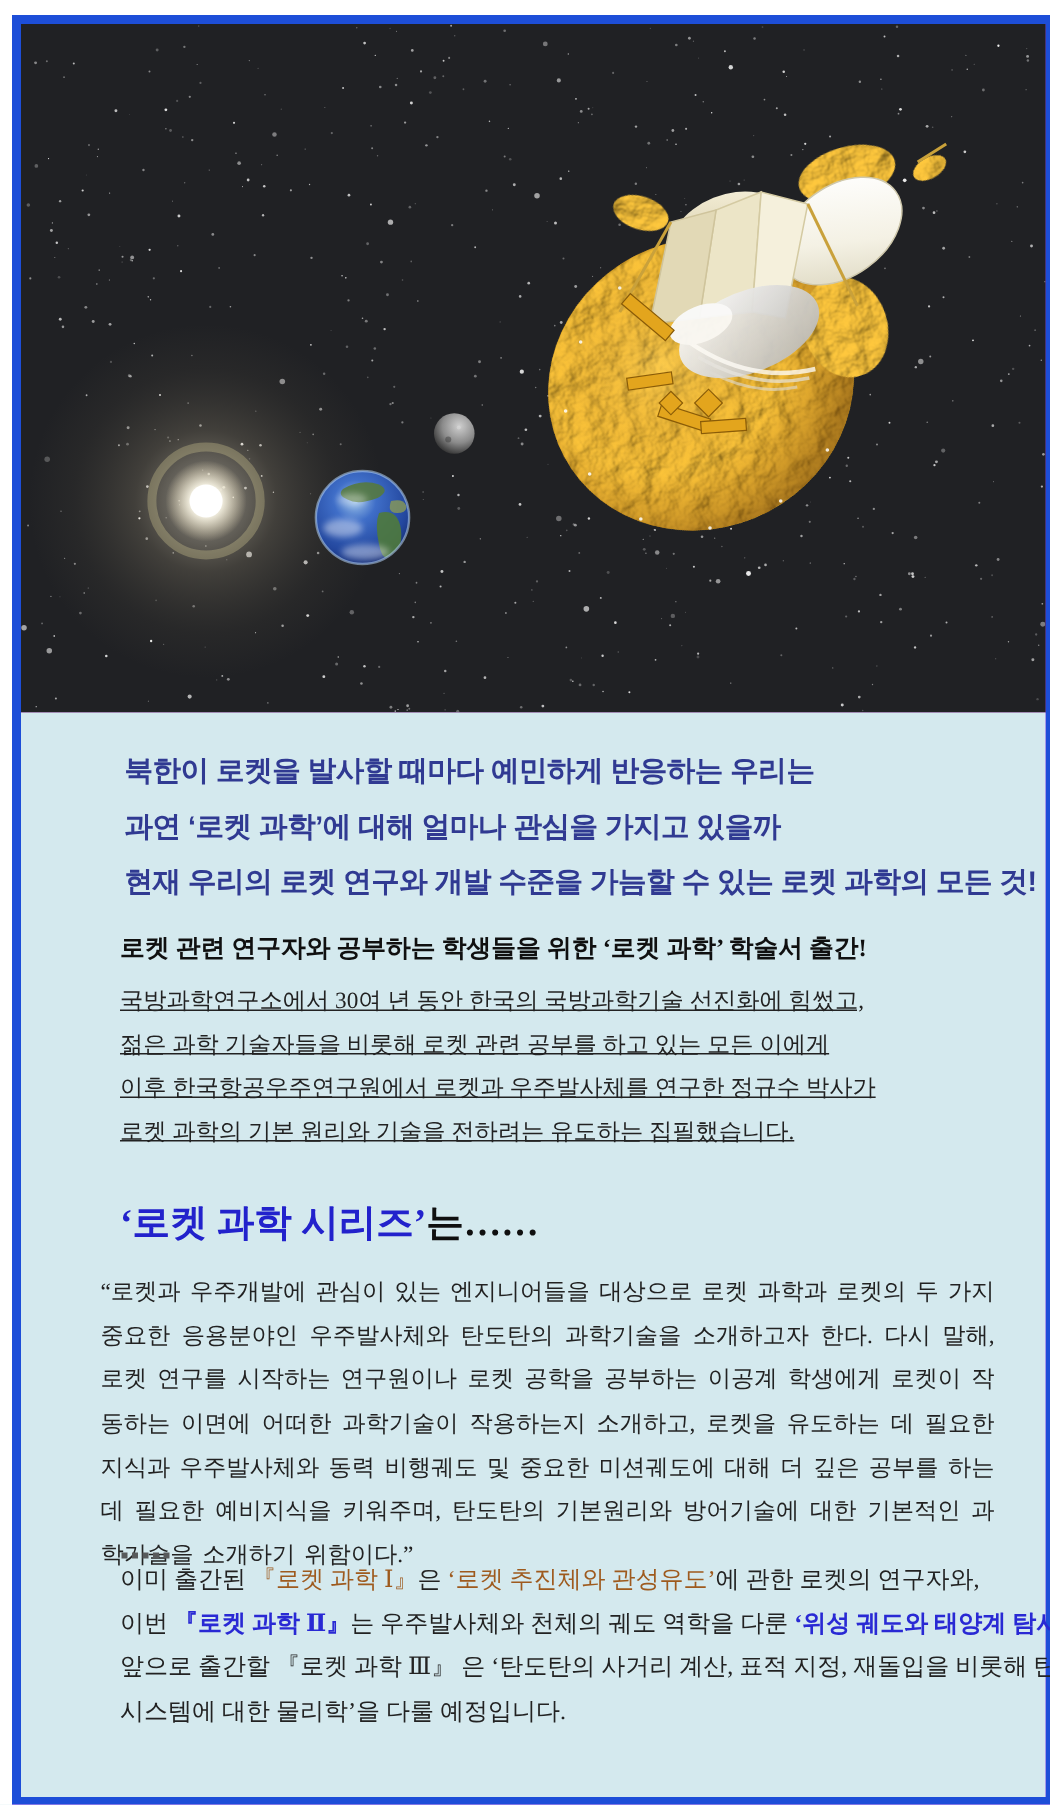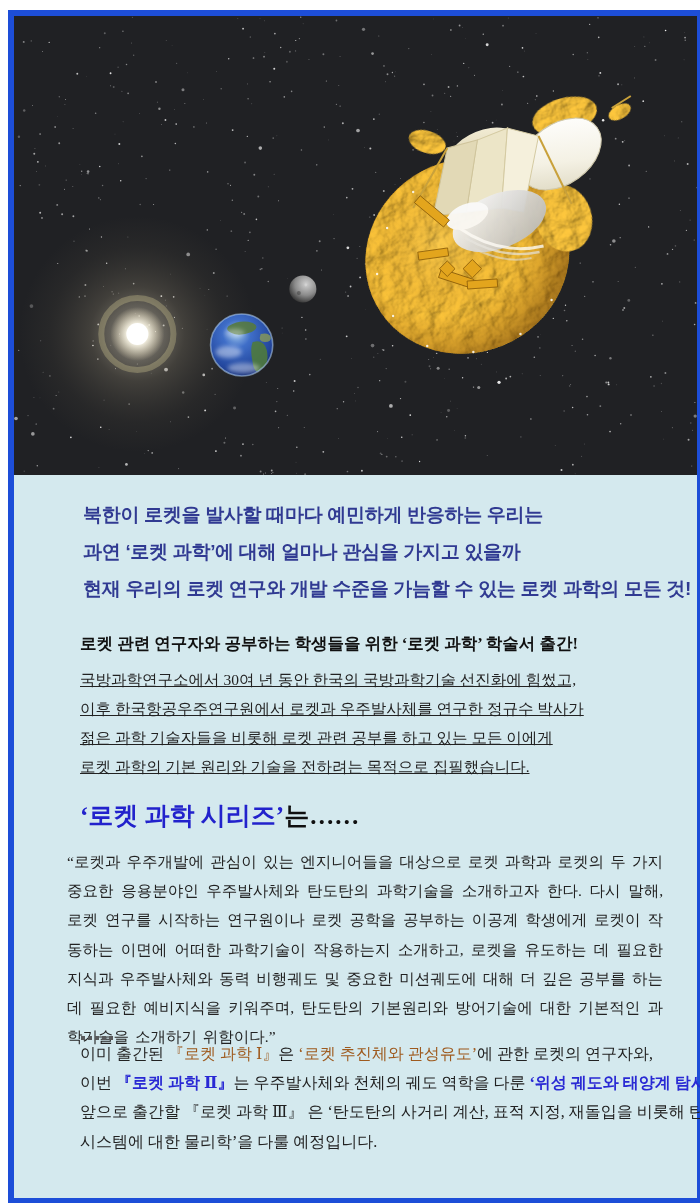--- a/index.html
+++ b/index.html
@@ -6,21 +6,21 @@
   body{width:700px;height:1203px;position:relative;font-family:"Liberation Serif","DejaVu Serif",serif;}
   .sheet{position:absolute;left:8px;top:10px;width:683px;height:1182px;border:6px solid #1d4ed8;background:#d946ef;}
   .hero{position:absolute;left:0;top:0;width:100%;height:459px;background:#202124;overflow:hidden;}
   .hero svg{display:block;width:100%;height:100%;}
   .panel{position:absolute;left:0;top:459px;right:0;bottom:0;background:#d4e9ee;}
 
   .intro{position:absolute;left:69px;top:21px;}
   .intro div{font-family:"Liberation Sans","DejaVu Sans",sans-serif;font-weight:bold;
     font-size:19px;line-height:37px;color:#303a92;letter-spacing:-0.3px;white-space:nowrap;}
 
-  .about{position:absolute;left:66px;top:158px;}
+  .about{position:absolute;left:66px;top:146px;}
   .about .hd{font-size:16.5px;font-weight:bold;color:#101010;line-height:22px;margin-bottom:10px;white-space:nowrap;}
   .about .ln{font-size:15.5px;color:#222;line-height:29px;white-space:nowrap;text-decoration:underline;}
 
   .series-hd{position:absolute;left:66px;top:326px;font-size:25px;font-weight:bold;line-height:30px;white-space:nowrap;}
   .series-hd .hl{color:#2222cc;}
   .series-hd .rest{color:#101010;}
 
   .series-quote{position:absolute;left:53px;top:372px;width:596px;
     font-size:15.5px;line-height:29.2px;color:#222;text-align:justify;word-spacing:2px;}
 
@@ -811,23 +811,23 @@
 
     <div class="intro">
       <div>북한이 로켓을 발사할 때마다 예민하게 반응하는 우리는</div>
       <div>과연 ‘로켓 과학’에 대해 얼마나 관심을 가지고 있을까</div>
       <div>현재 우리의 로켓 연구와 개발 수준을 가늠할 수 있는 로켓 과학의 모든 것!</div>
     </div>
 
     <div class="about">
       <div class="hd">로켓 관련 연구자와 공부하는 학생들을 위한 ‘로켓 과학’ 학술서 출간!</div>
       <div class="ln">국방과학연구소에서 30여 년 동안 한국의 국방과학기술 선진화에 힘썼고,</div>
+      <div class="ln">젊은 과학 기술자들을 비롯해 로켓 관련 공부를 하고 있는 모든 이에게</div>
       <div class="ln">이후 한국항공우주연구원에서 로켓과 우주발사체를 연구한 정규수 박사가</div>
-      <div class="ln">젊은 과학 기술자들을 비롯해 로켓 관련 공부를 하고 있는 모든 이에게</div>
-      <div class="ln">로켓 과학의 기본 원리와 기술을 전하려는 목적으로 집필했습니다.</div>
+      <div class="ln">로켓 과학의 기본 원리와 기술을 전하려는 유도하는 집필했습니다.</div>
     </div>
 
     <div class="series-hd">
       <span class="hl">‘로켓 과학 시리즈’</span><span class="rest">는……</span>
     </div>
 
     <div class="series-quote">“로켓과 우주개발에 관심이 있는 엔지니어들을 대상으로 로켓 과학과 로켓의 두 가지 중요한 응용분야인 우주발사체와 탄도탄의 과학기술을 소개하고자 한다. 다시 말해, 로켓 연구를 시작하는 연구원이나 로켓 공학을 공부하는 이공계 학생에게 로켓이 작동하는 이면에 어떠한 과학기술이 작용하는지 소개하고, 로켓을 유도하는 데 필요한 지식과 우주발사체와 동력 비행궤도 및 중요한 미션궤도에 대해 더 깊은 공부를 하는 데 필요한 예비지식을 키워주며, 탄도탄의 기본원리와 방어기술에 대한 기본적인 과학기술을 소개하기 위함이다.”</div>
 
     <div class="dots">
       <i></i><i></i><i></i><i></i><i></i>

